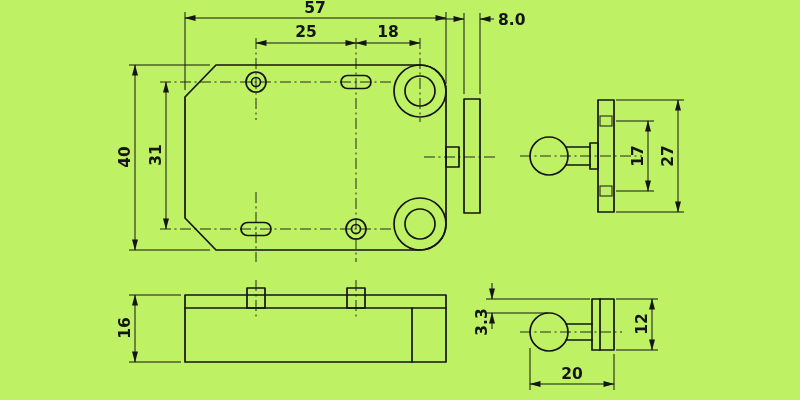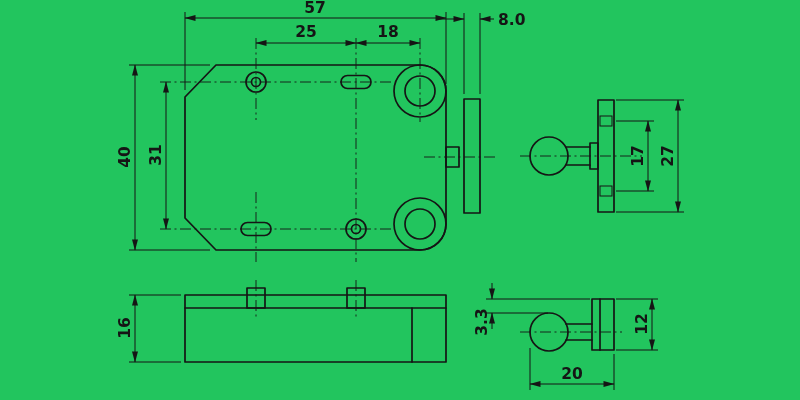--- a/index.html
+++ b/index.html
@@ -1,16 +1,16 @@
 <!DOCTYPE html>
 <html><head>
 <meta charset="utf-8">
 <style>
   html,body{margin:0;padding:0;background:#ffffff;}
-  .stage{width:800px;height:400px;background:#22c55e;position:relative;overflow:hidden;text-decoration:underline;}
+  .stage{width:800px;height:400px;background:#bef264;position:relative;overflow:hidden;text-decoration:underline;}
   svg{display:block;}
   .obj{stroke:#151515;stroke-width:1.7;fill:none;stroke-linejoin:round;stroke-linecap:round;}
   .thin{stroke:#151515;stroke-width:1;fill:none;}
   .cl{stroke:#151515;stroke-width:0.9;fill:none;stroke-dasharray:11 3.5 2 3.5;}
   .dimtxt{font-family:"DejaVu Sans","Liberation Sans",sans-serif;font-weight:bold;font-size:15.5px;fill:#151515;}
 </style>
 </head>
 <body>
 
 <div class="stage">

